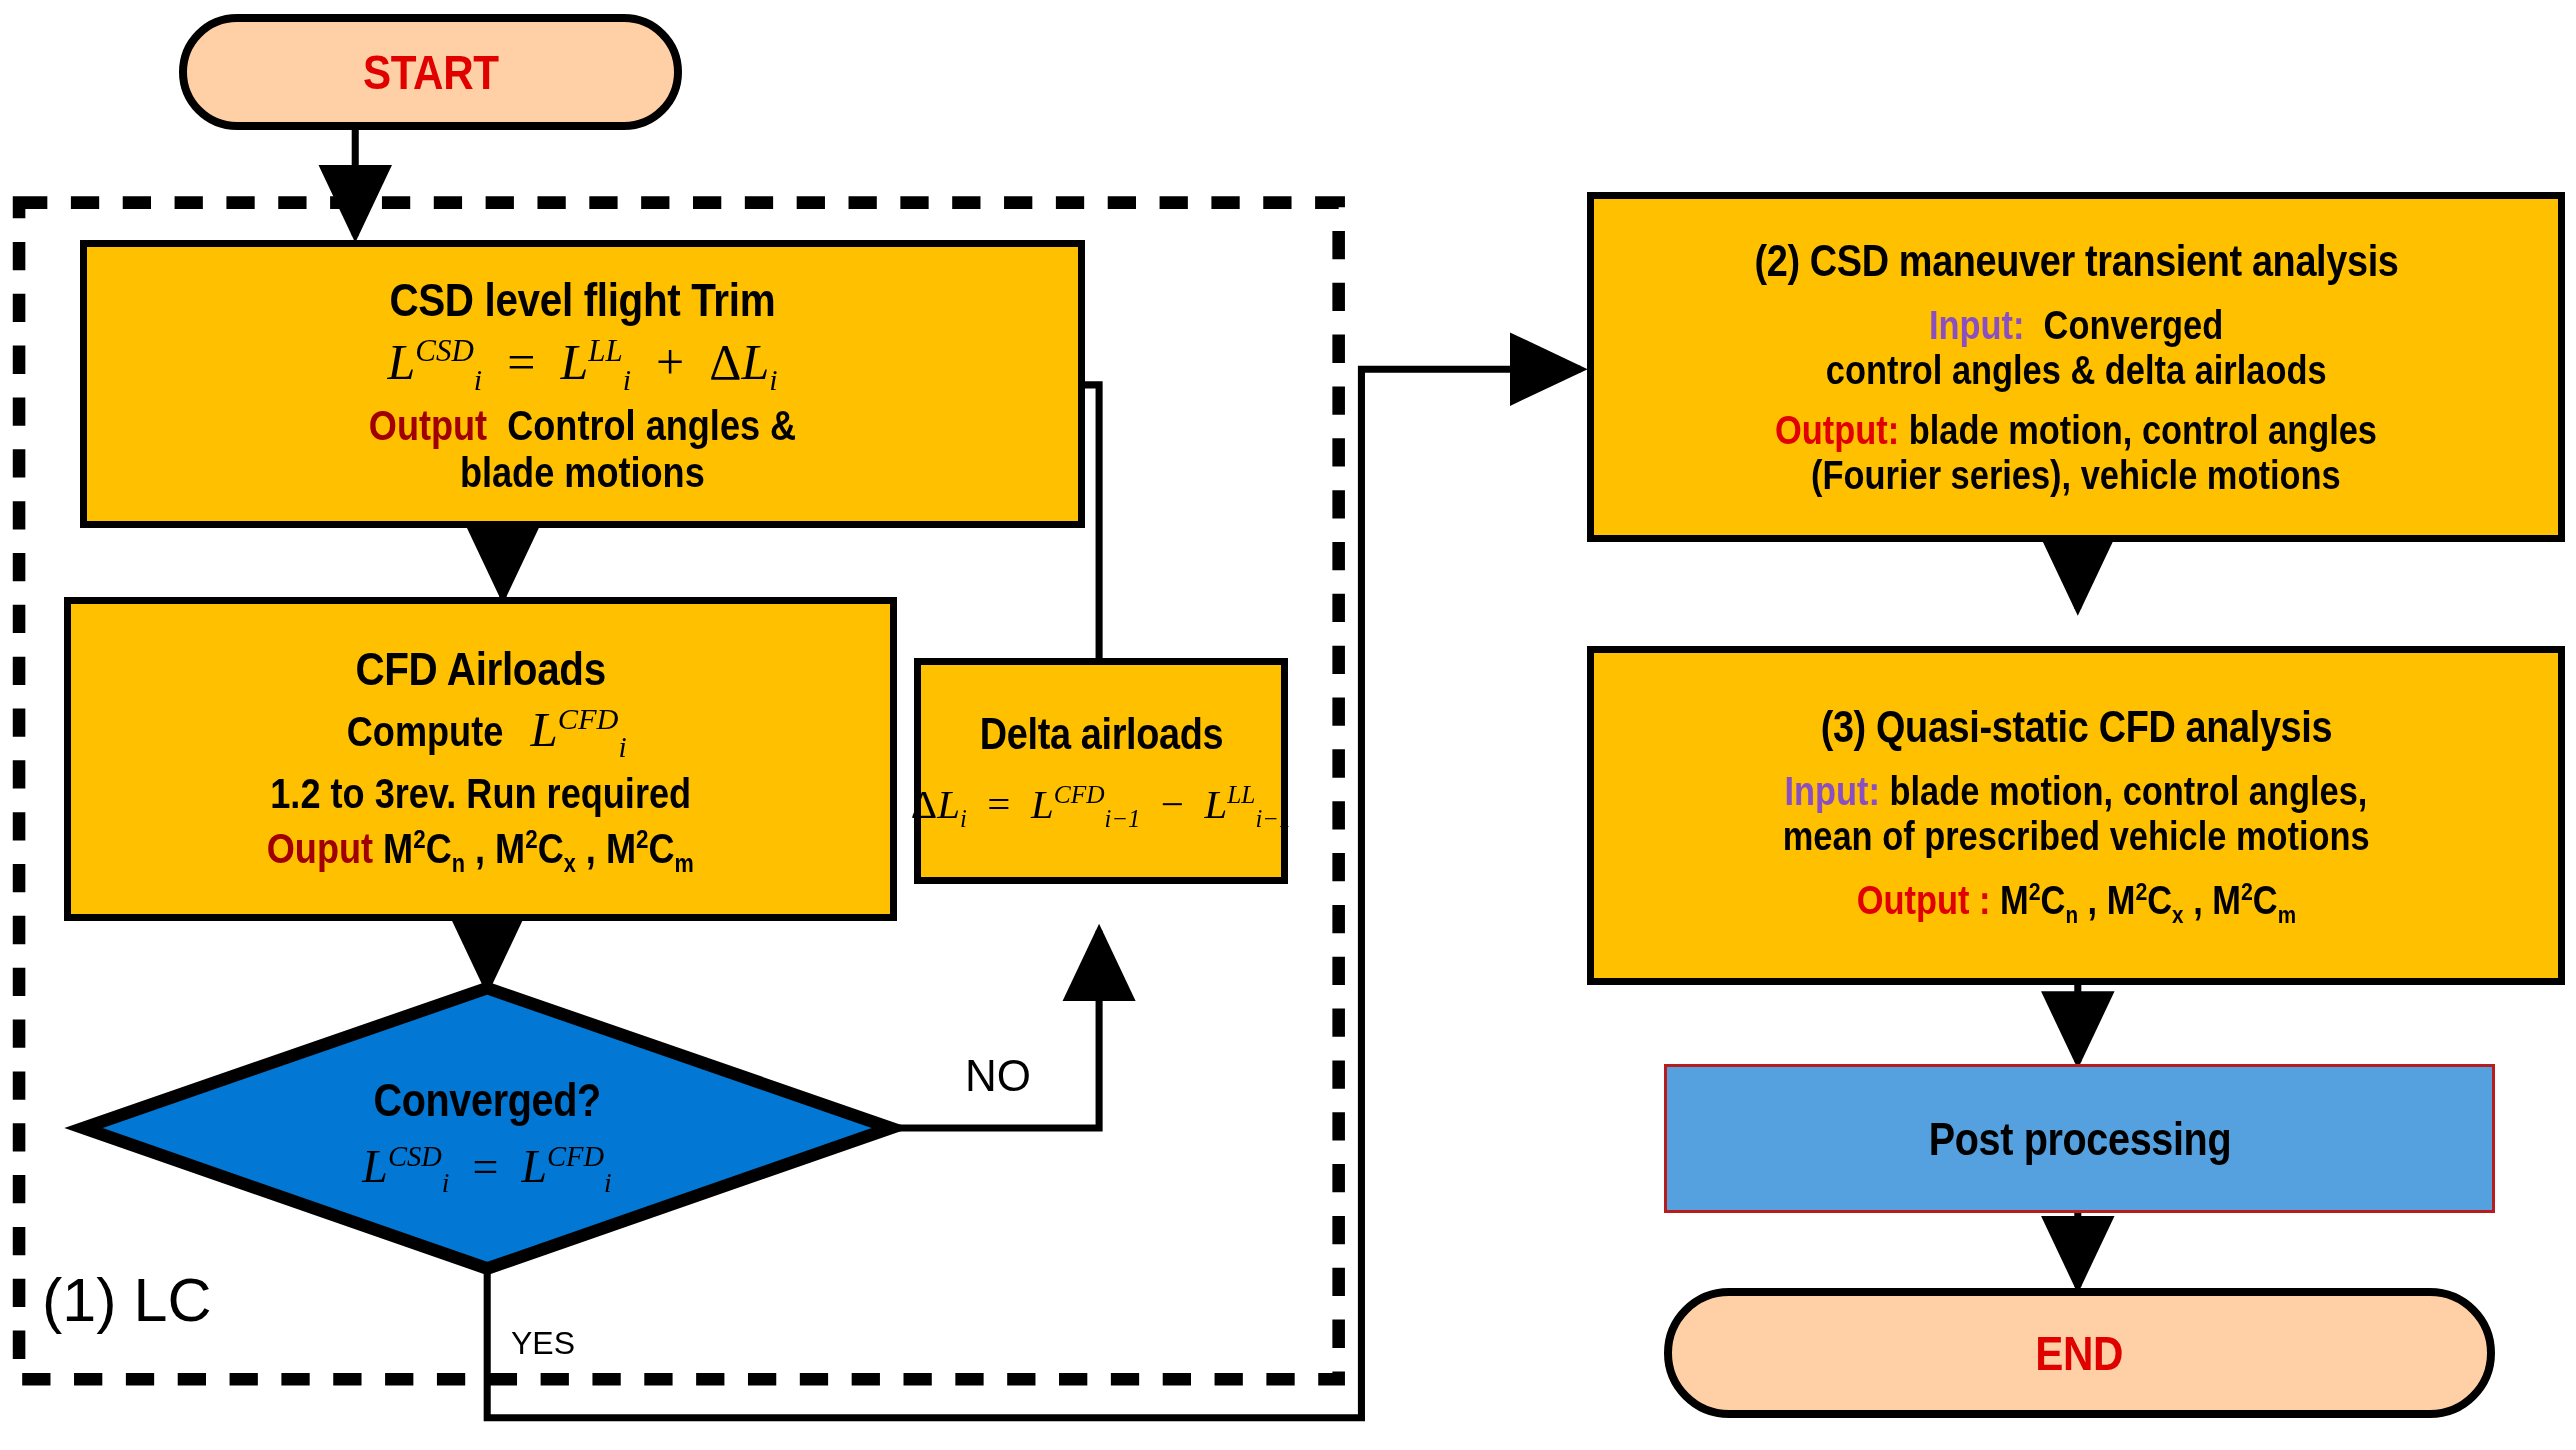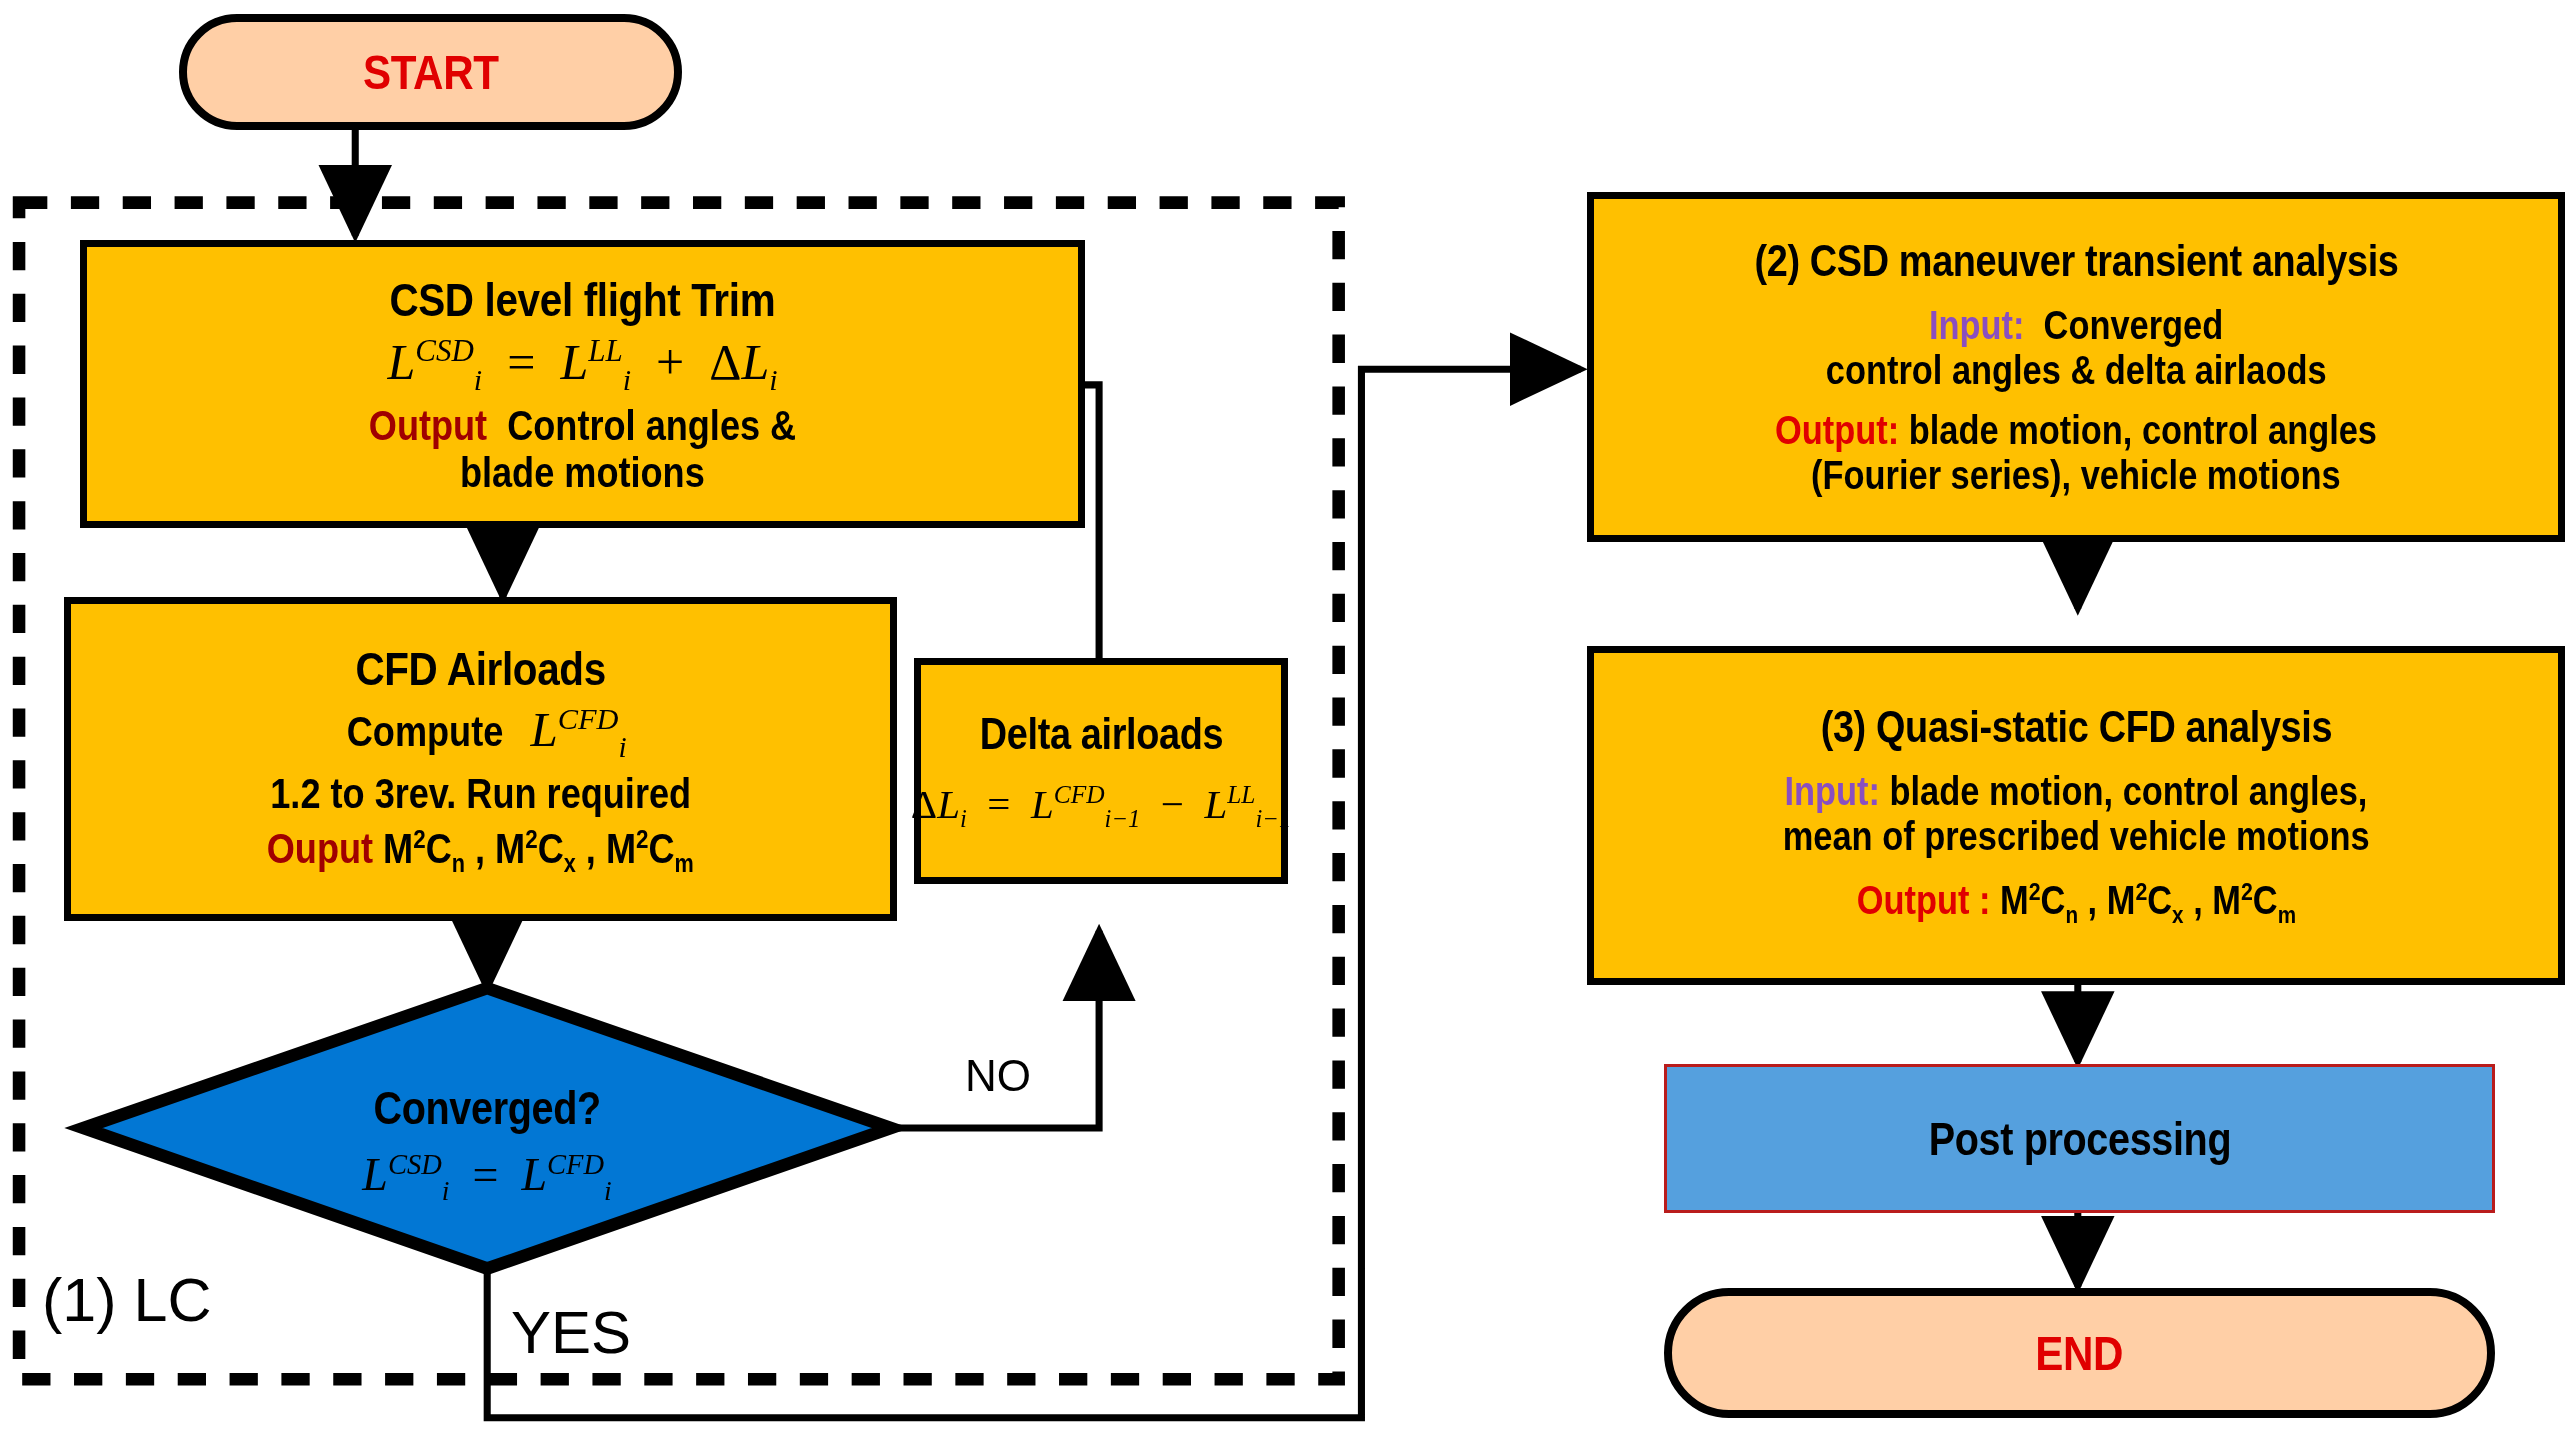--- a/index.html
+++ b/index.html
@@ -30,21 +30,21 @@
 
   .sup{font-size:.62em;vertical-align:super;}
   .sub{font-size:.60em;vertical-align:sub;}
 
   .edgelbl{position:absolute;font-family:"Liberation Sans",sans-serif;
            font-weight:normal;color:#000;white-space:nowrap;}
   .grplbl{position:absolute;font-family:"Liberation Sans",sans-serif;
           font-weight:normal;color:#000000;white-space:nowrap;}
 
   .diamond-wrap{position:absolute;}
-  .diamond-txt{position:absolute;left:0;top:16px;width:100%;height:100%;
+  .diamond-txt{position:absolute;left:0;top:8px;width:100%;height:100%;
         display:flex;flex-direction:column;align-items:center;justify-content:center;}
 </style>
 </head>
 <body>
 
 <div id="stage">
 
   <svg class="layer" viewBox="0 0 3279 1846">
     <defs>
       <marker id="ah" markerWidth="14" markerHeight="14" refX="10" refY="5.2" orient="auto" markerUnits="strokeWidth">
@@ -165,18 +165,18 @@
   <div class="node postp" style="left:1664px;top:1064px;width:831px;height:149px;">
     <div class="ttl" style="font-size:46px;">Post processing</div>
   </div>
 
   <div class="node term" style="left:1664px;top:1288px;width:831px;height:130px;">
     <div class="ttl redbig" style="font-size:49px;">END</div>
   </div>
 
   <div class="edgelbl" style="left:965px;top:1051px;font-size:44px;">NO</div>
 
-  <div class="edgelbl" style="left:511px;top:1298px;font-size:60px;">YES</div>
+  <div class="edgelbl" style="left:511px;top:1325px;font-size:32px;">YES</div>
 
   <div class="grplbl" style="left:42px;top:1265px;font-size:61px;">(1) LC</div>
 
 </div>
 
 
 </body></html>

